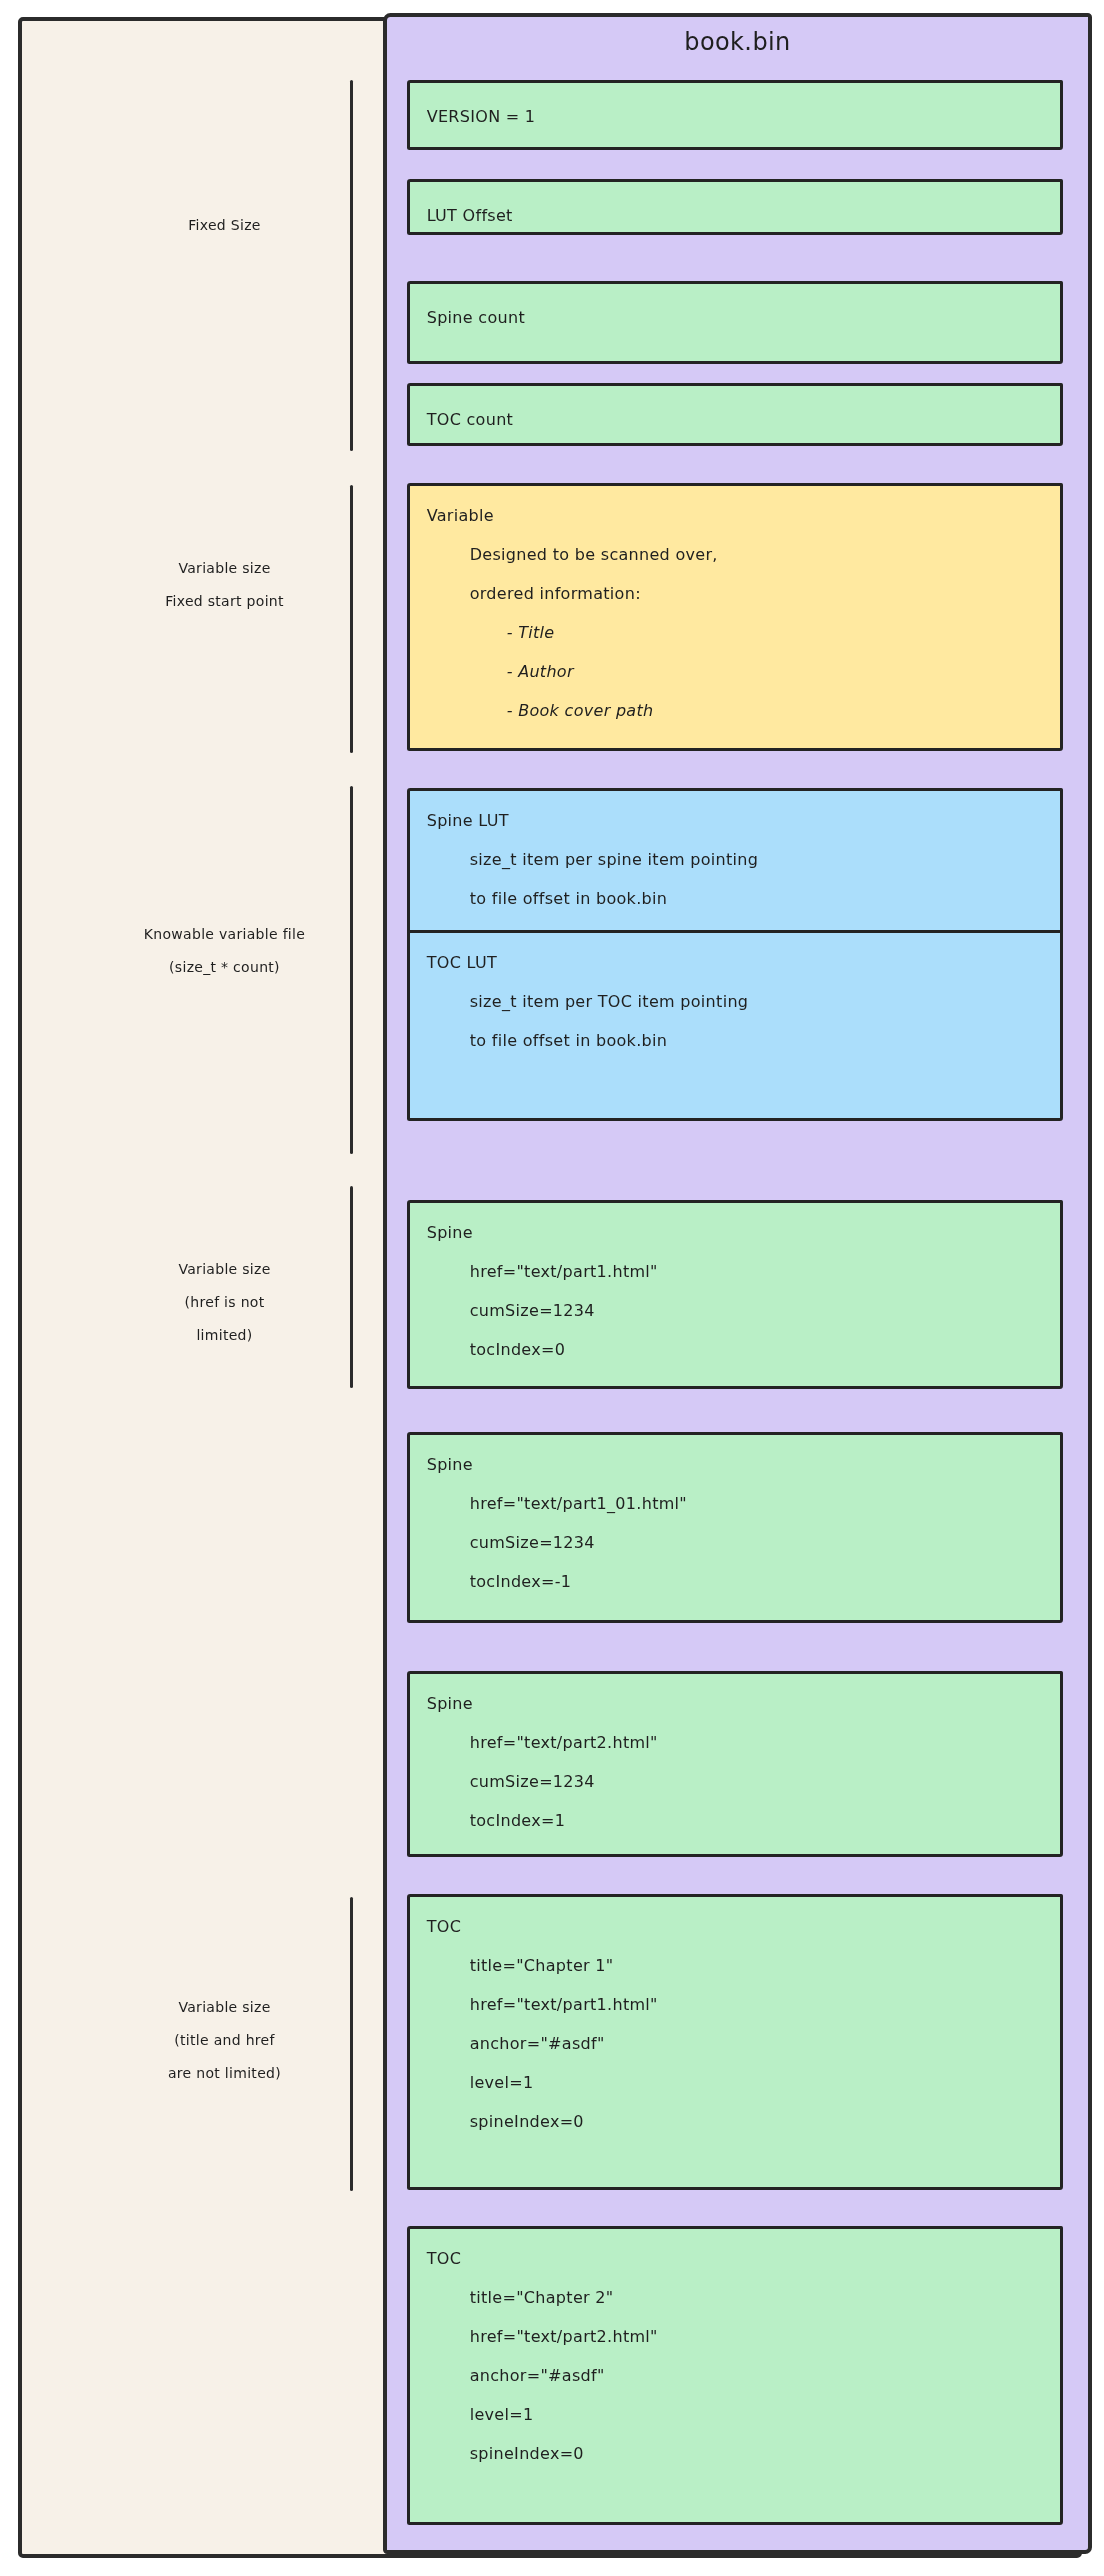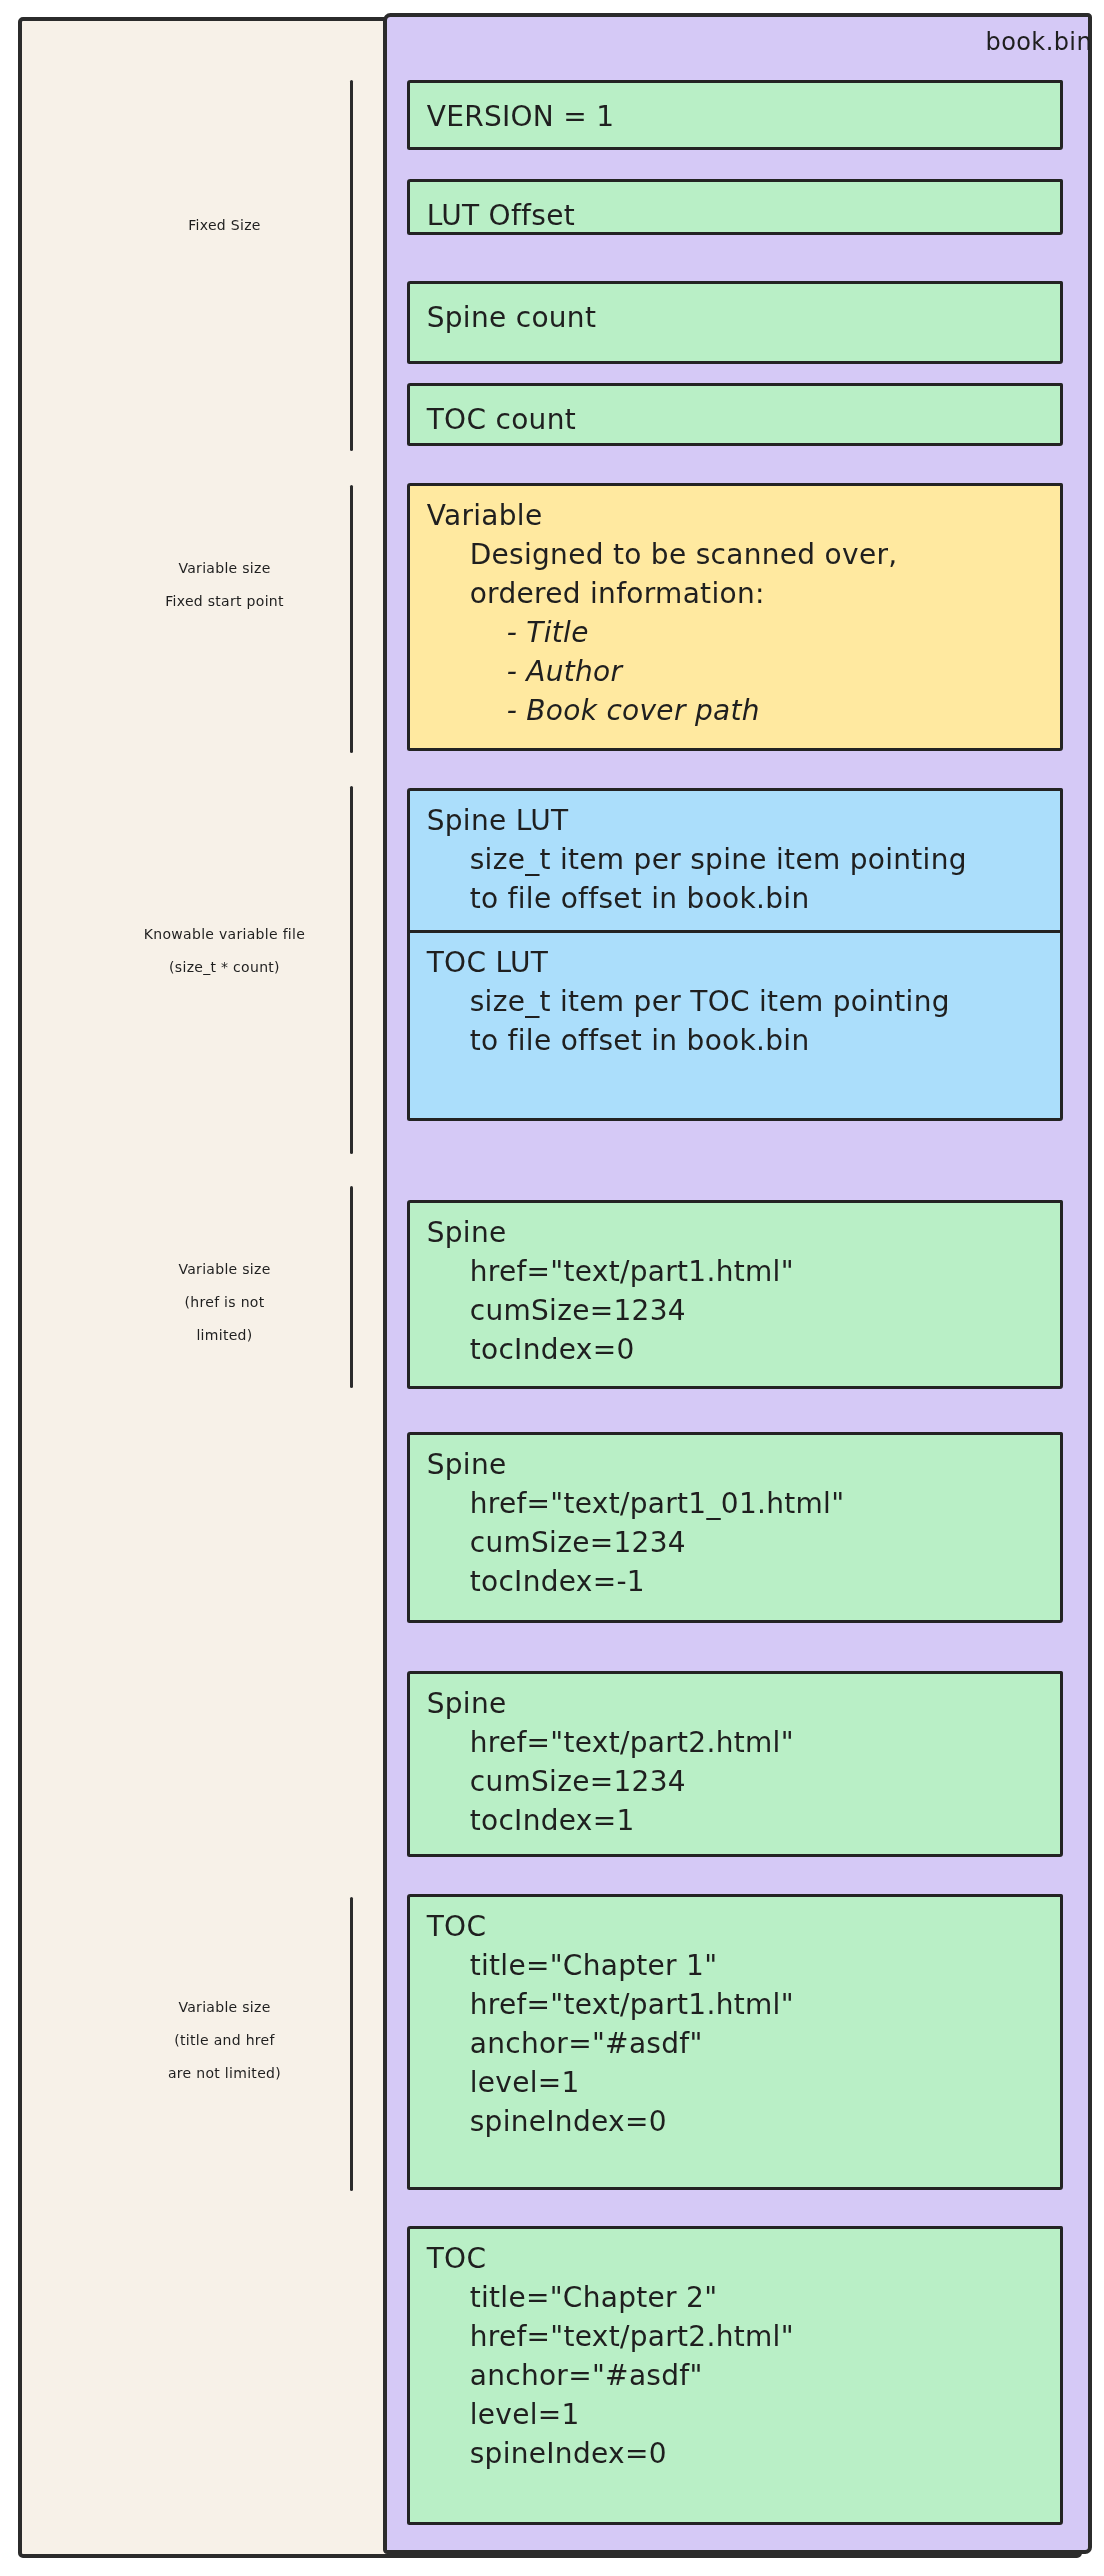--- a/index.html
+++ b/index.html
@@ -23,29 +23,29 @@
     border:4.2px solid var(--frame-border);border-radius:5px;
   }
   .container{
     position:absolute;left:383px;top:13.4px;width:709px;height:2541px;
     box-sizing:border-box;background:var(--container-fill);
     border:4.2px solid var(--frame-border);
     border-radius:7.5px 4.2px 6.7px 4.2px;
   }
   .container-title{
     position:absolute;left:383px;top:28.4px;width:709px;
-    text-align:right;font-size:24px;letter-spacing:0.4px;
+    text-align:center;font-size:24px;letter-spacing:0.4px;
   }
   .box{
     position:absolute;left:407px;width:656px;box-sizing:border-box;
     border:3.3px solid #232323;border-radius:3.3px 1.7px 3.3px 2.5px;
     padding:10px 11.7px 0 16.7px;
   }
   .box.single{padding-top:15px;}
-  .box .line{font-size:28px;line-height:39px;letter-spacing:0.3px;white-space:pre;}
+  .box .line{font-size:16px;line-height:39px;letter-spacing:0.3px;white-space:pre;}
   .box.single .line{line-height:37px;}
   .green{background:var(--green-fill);}
   .yellow{background:var(--yellow-fill);}
   .blue{background:var(--blue-fill);}
   .ind1{padding-left:43px;}
   .ind2{padding-left:80px;font-style:italic;}
   .bracket{
     position:absolute;left:350px;width:3.3px;
     background:var(--frame-border);border-radius:2.5px;
   }

